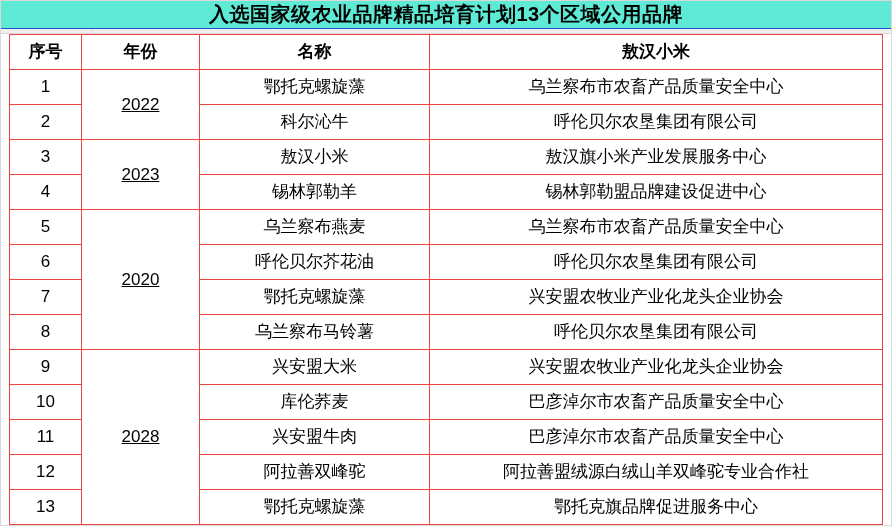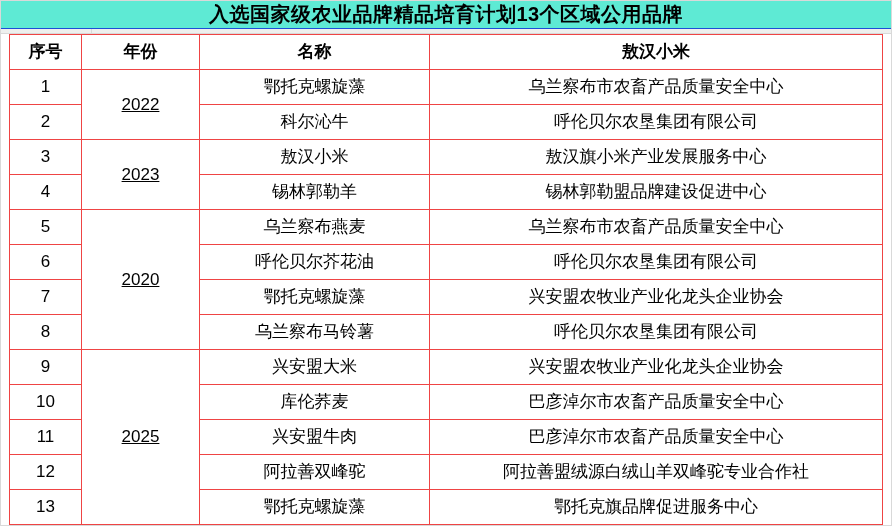--- a/index.html
+++ b/index.html
@@ -147,21 +147,21 @@
           <td>鄂托克螺旋藻</td>
           <td>兴安盟农牧业产业化龙头企业协会</td>
         </tr>
         <tr>
           <td>8</td>
           <td>乌兰察布马铃薯</td>
           <td>呼伦贝尔农垦集团有限公司</td>
         </tr>
         <tr>
           <td>9</td>
-          <td class="cell-year" rowspan="5">2025</td>
+          <td class="cell-year" rowspan="5">2028</td>
           <td>兴安盟大米</td>
           <td>兴安盟农牧业产业化龙头企业协会</td>
         </tr>
         <tr>
           <td>10</td>
           <td>库伦荞麦</td>
           <td>巴彦淖尔市农畜产品质量安全中心</td>
         </tr>
         <tr>
           <td>11</td>

